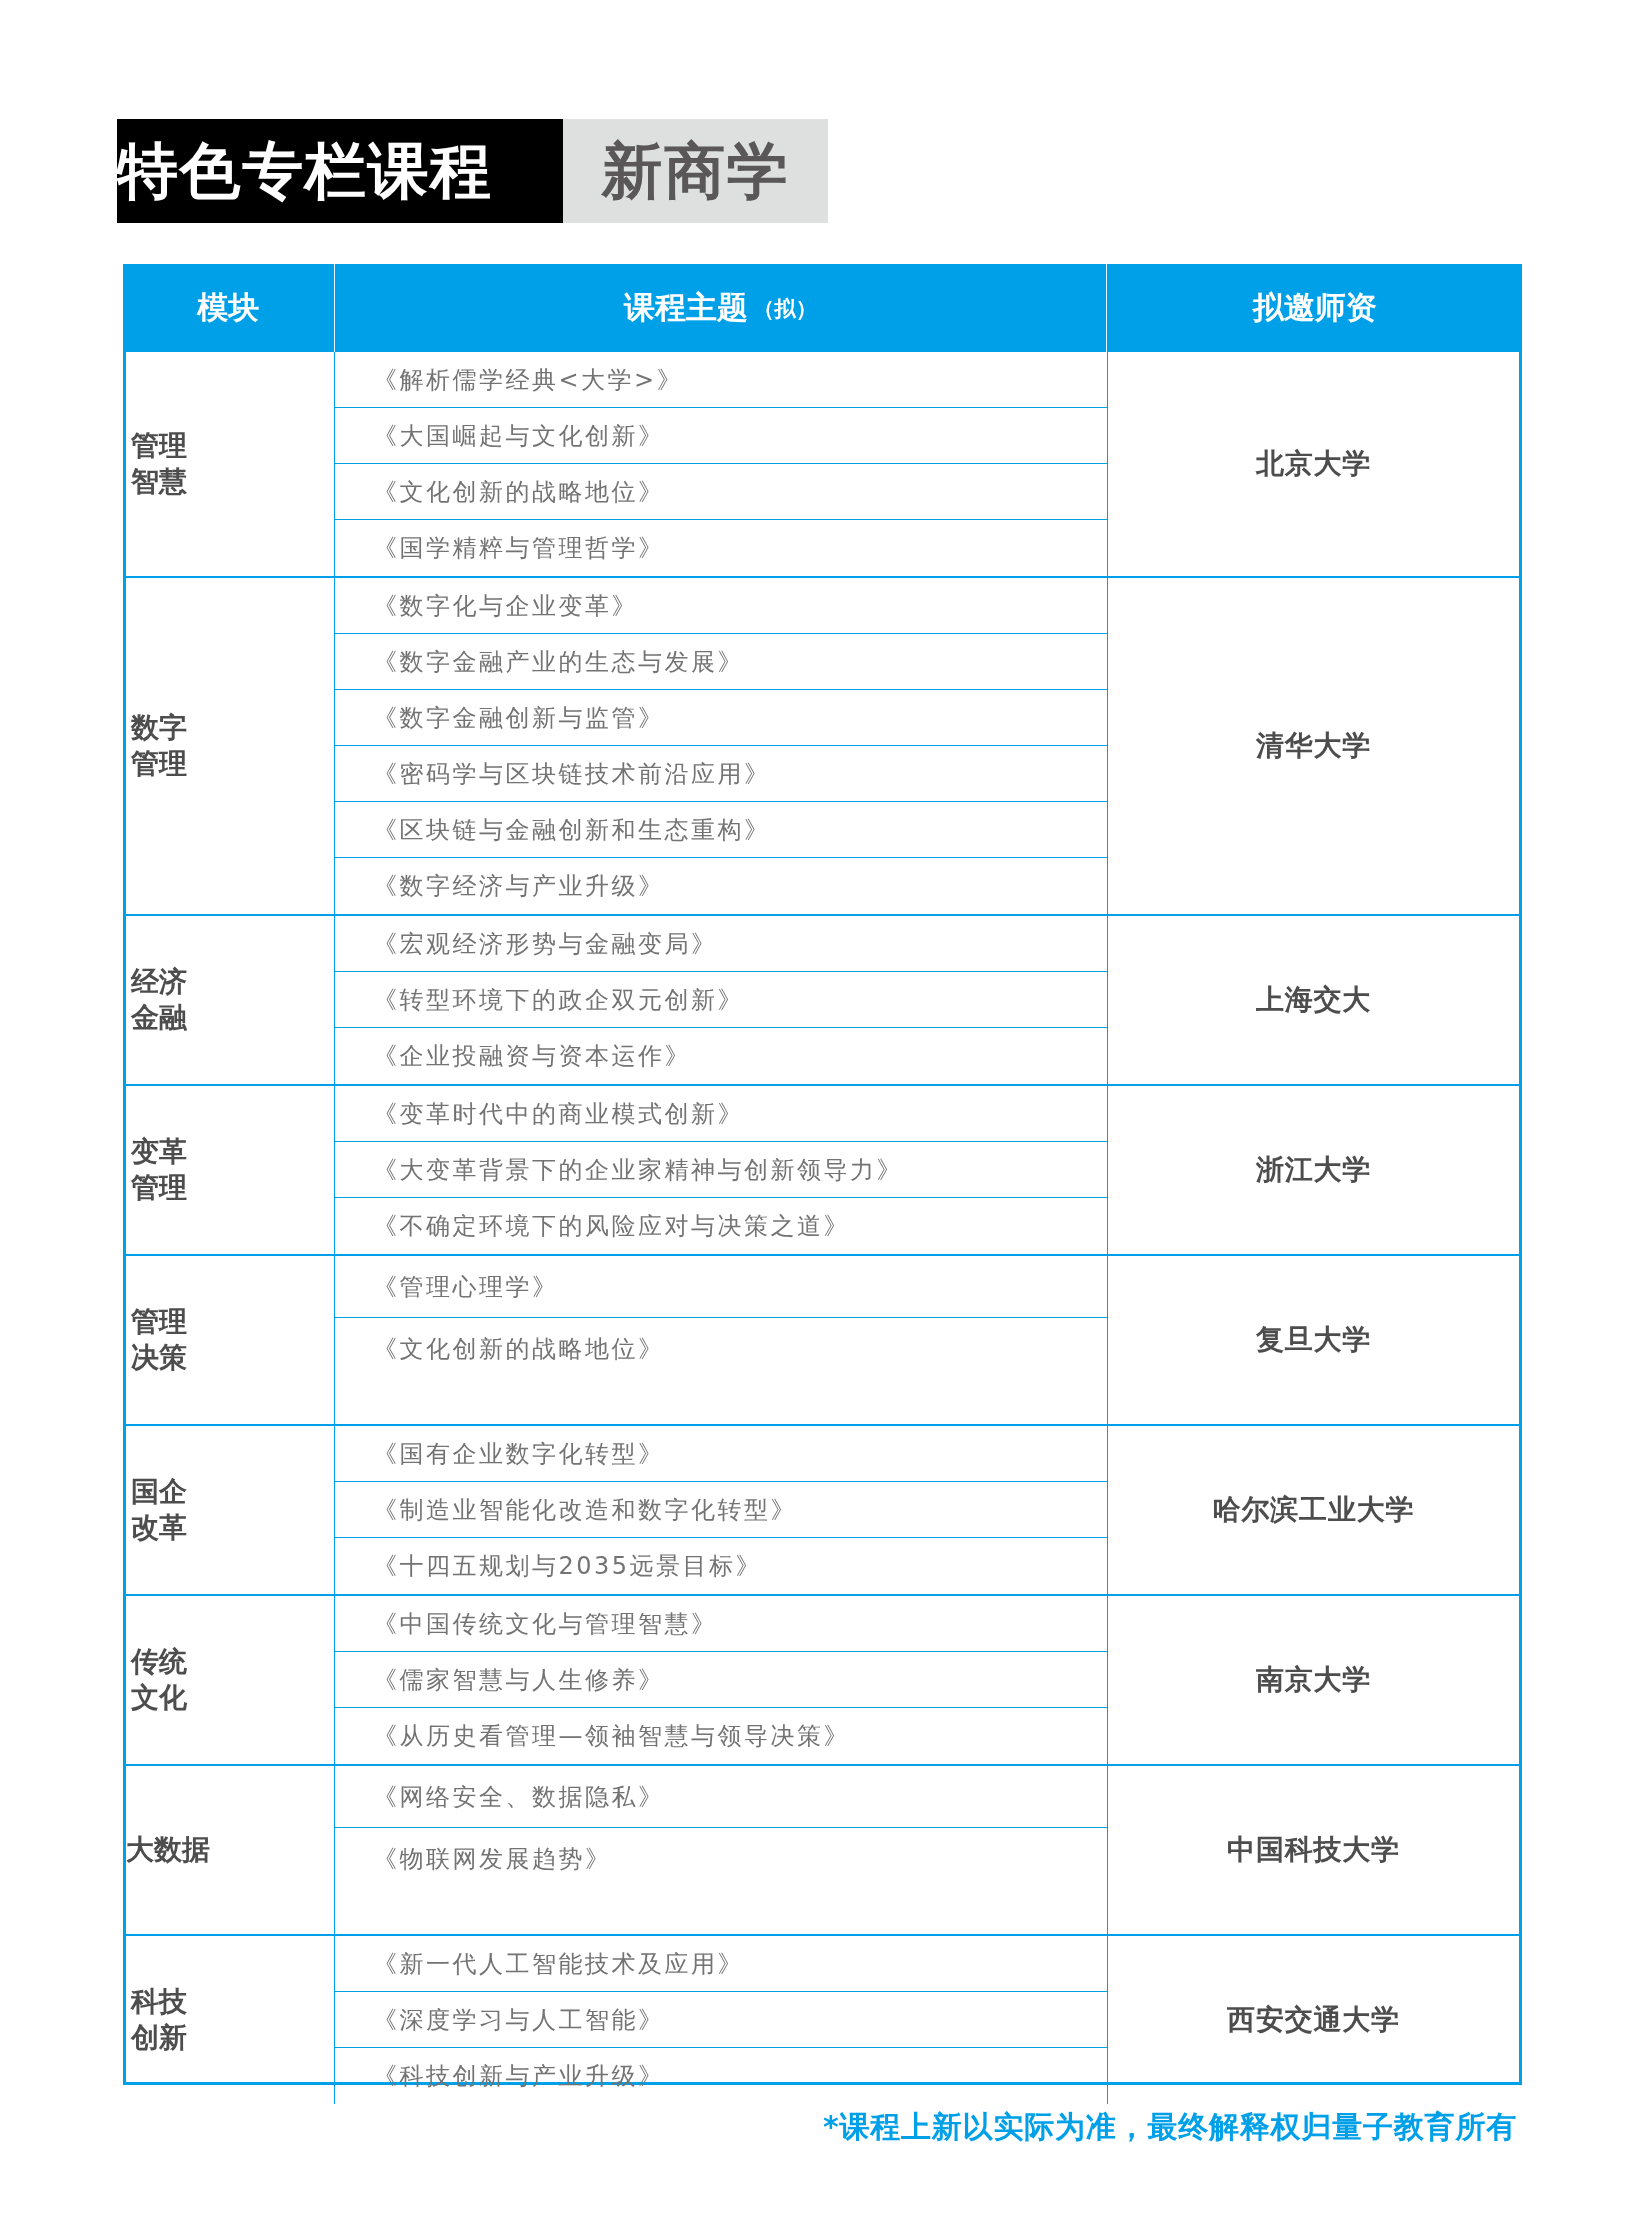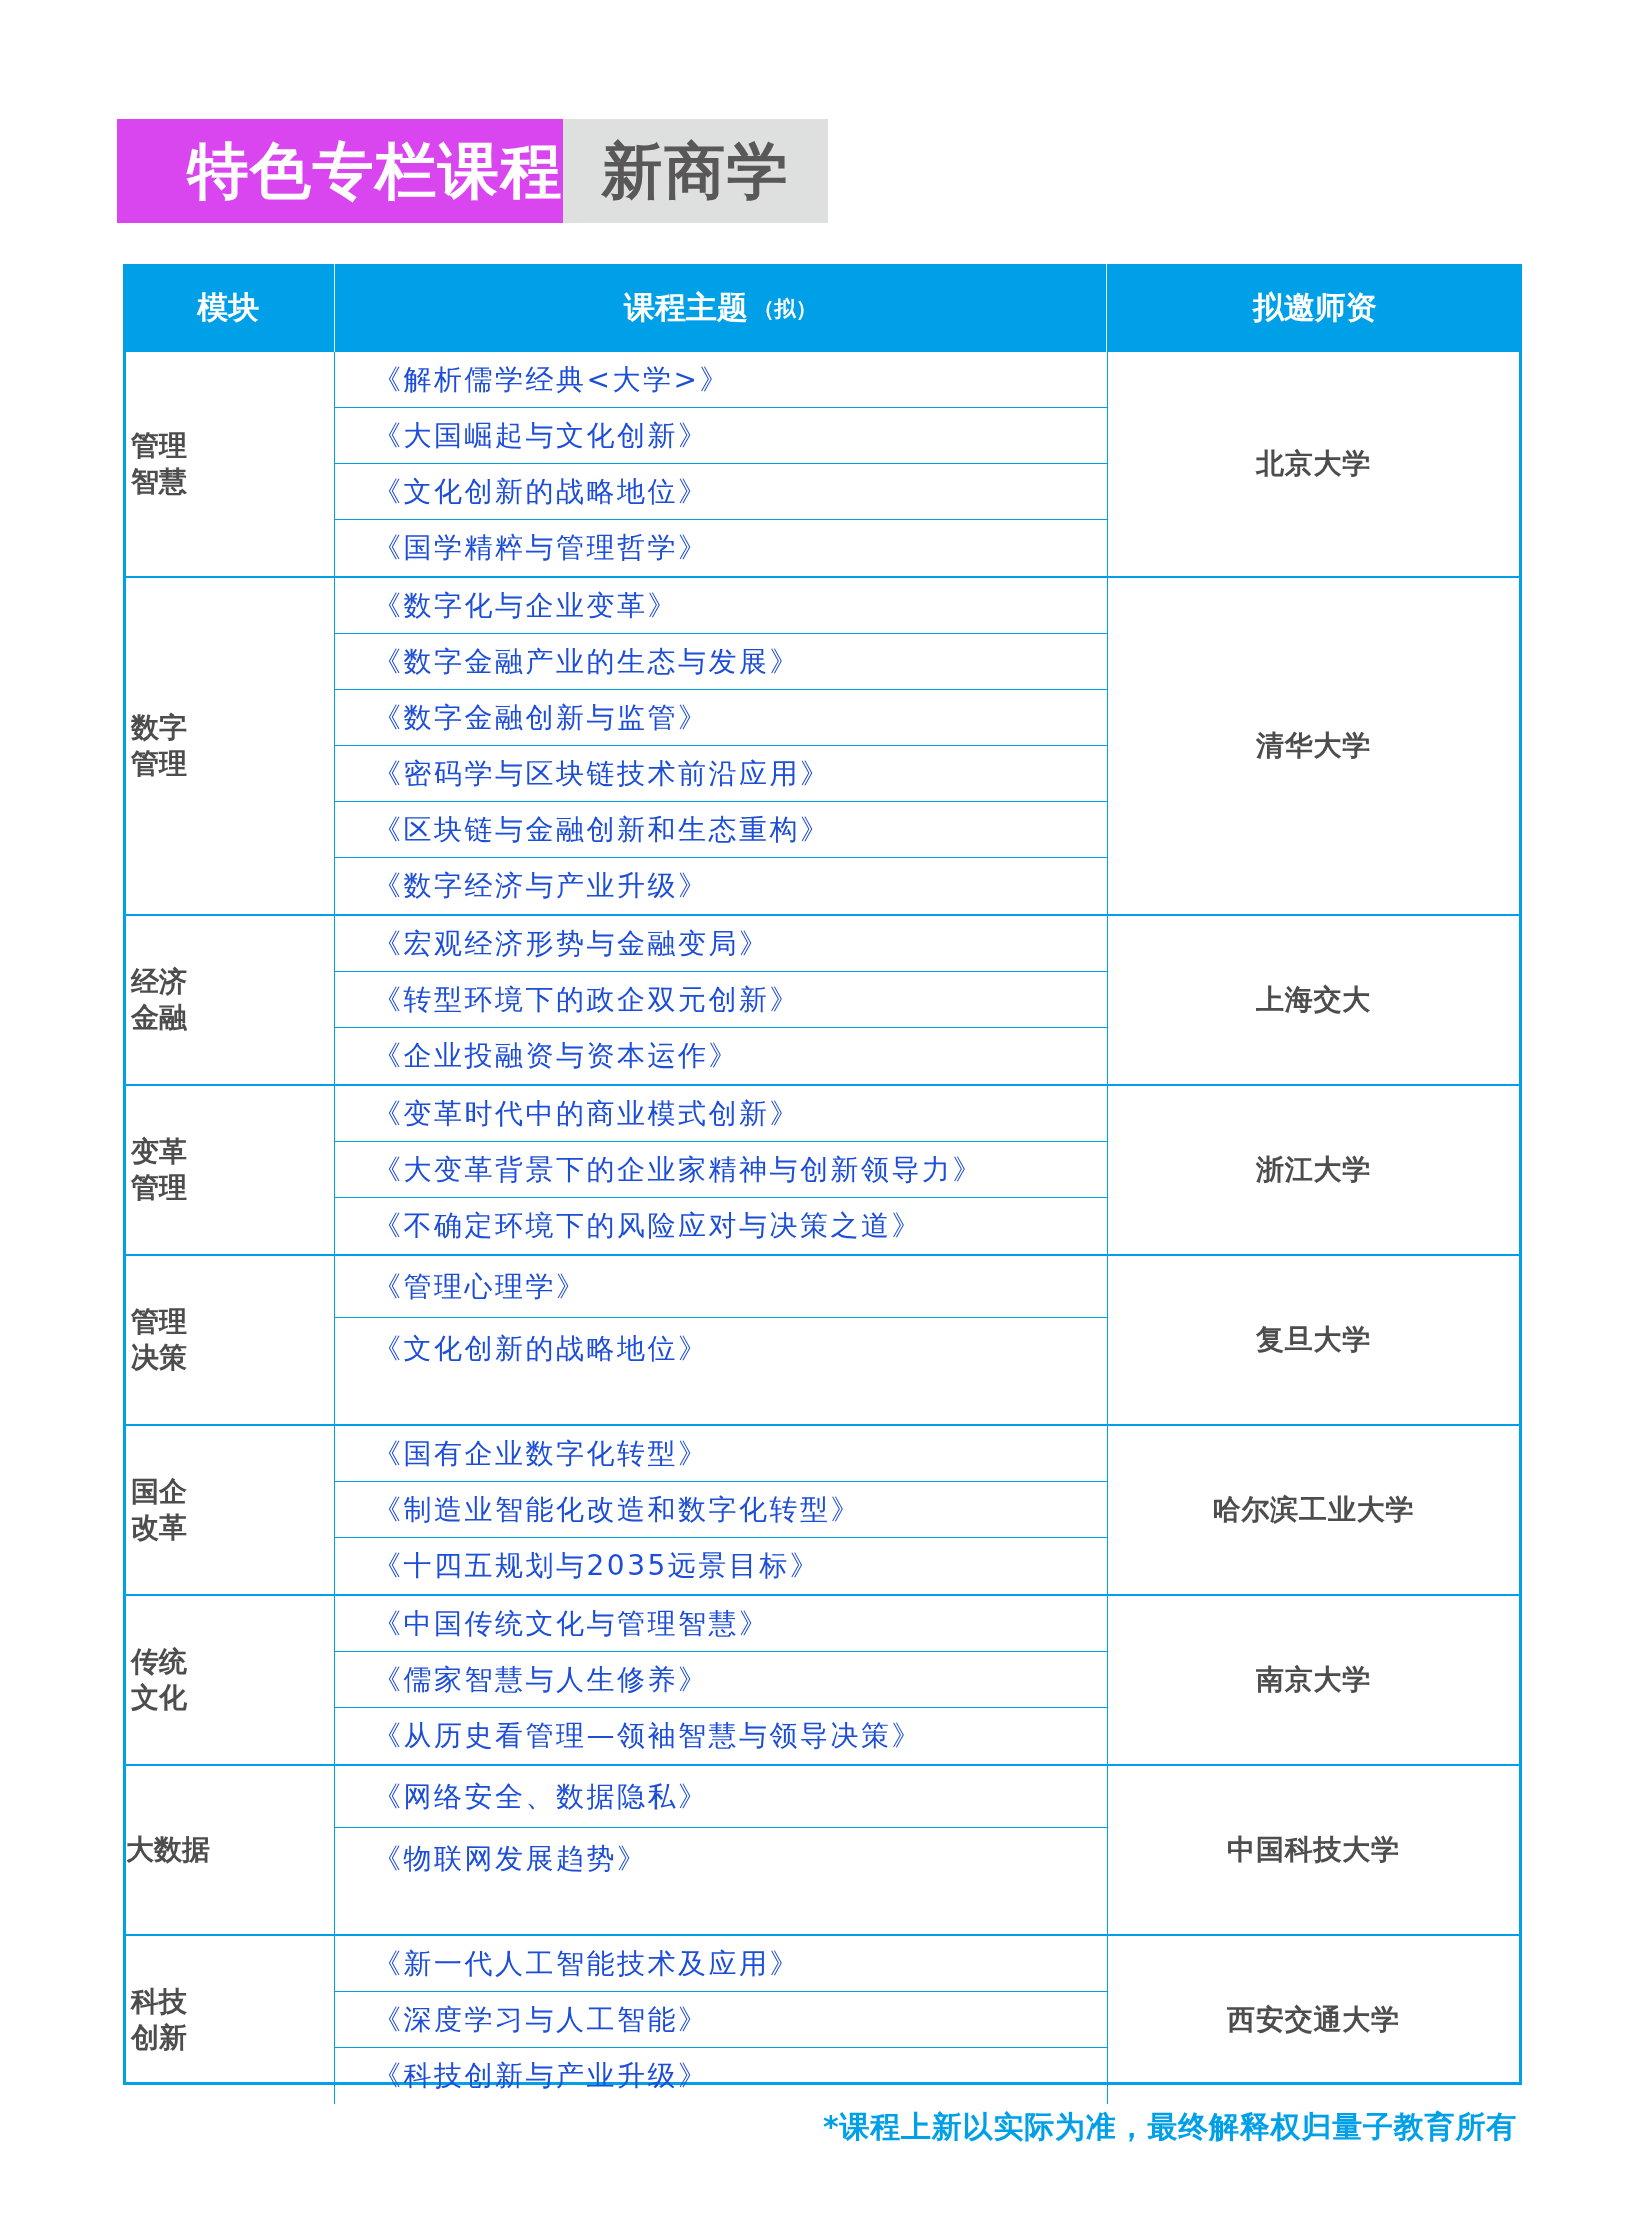--- a/index.html
+++ b/index.html
@@ -1,20 +1,20 @@
 <!DOCTYPE html>
 <html style="font-size:13px"><head>
 <meta charset="utf-8">
 <style>
   html, body { margin: 0; padding: 0; background: #ffffff; }
   body { width: 1647px; height: 2239px; position: relative; overflow: hidden;
          font-family: "DejaVu Sans", "Liberation Sans", sans-serif; }
   .title-wrap { position: absolute; left: 117px; top: 119px; height: 104px; display: flex; }
-  .title-main { width: 446px; height: 104px; background: #d946ef; color: #ffffff;
-                font-weight: bold; font-size: 61px; line-height: 104px; text-align: right;
+  .title-main { width: 446px; height: 104px; background: #000000; color: #ffffff;
+                font-weight: bold; font-size: 61px; line-height: 104px; text-align: left;
                 letter-spacing: 1.6px; }
   .title-sub { width: 265px; height: 104px; background: #dedfdf; color: #595757;
                font-weight: bold; font-size: 61px; line-height: 104px; text-align: center;
                letter-spacing: 1.6px; }
 
   .table { position: absolute; left: 123px; top: 264px; width: 1399px; height: 1821px;
            box-sizing: border-box; border: 3.3px solid #00a0e9; border-top: none; }
   .thead { display: flex; height: 88px; background: #00a0e9; margin: 0 -3.3px; text-align: center; }
   .th { color: #ffffff; font-weight: bold; font-size: 31px; display: flex;
         align-items: center; justify-content: center; box-sizing: border-box; }
@@ -28,21 +28,21 @@
   .group:last-child { border-bottom: none; }
   .g-module { width: 209px; border-right: 1.6px solid #00a0e9; display: flex; align-items: center;
               justify-content: flex-start; box-sizing: border-box; }
   .g-module span { color: #4d4d4d; font-weight: bold; font-size: 28px; line-height: 36px;
                    text-align: center; width: 66px; word-break: break-all; }
   .g-module span.wide { width: auto; }
   .g-courses { width: 773px; display: flex; flex-direction: column; border-right: 1.6px solid #00a0e9;
                box-sizing: border-box; }
   .course { height: 62px; box-sizing: border-box; border-bottom: 1.6px solid #00a0e9;
             display: flex; align-items: center; padding-left: 38px;
-            color: #1d4ed8; font-size: 28px; letter-spacing: 2.5px; }
+            color: #737373; font-size: 24px; letter-spacing: 2.5px; }
   .course:last-child { border-bottom: none; }
   .g-faculty { flex: 1; display: flex; align-items: center; justify-content: center; }
   .g-faculty span { color: #4d4d4d; font-weight: bold; font-size: 28px; letter-spacing: 0.8px; }
 
   .note { position: absolute; right: 130px; top: 2107px; color: #00a0e9; font-weight: bold;
           font-size: 30px; letter-spacing: 0.8px; }
 </style>
 </head>
 <body>
 

